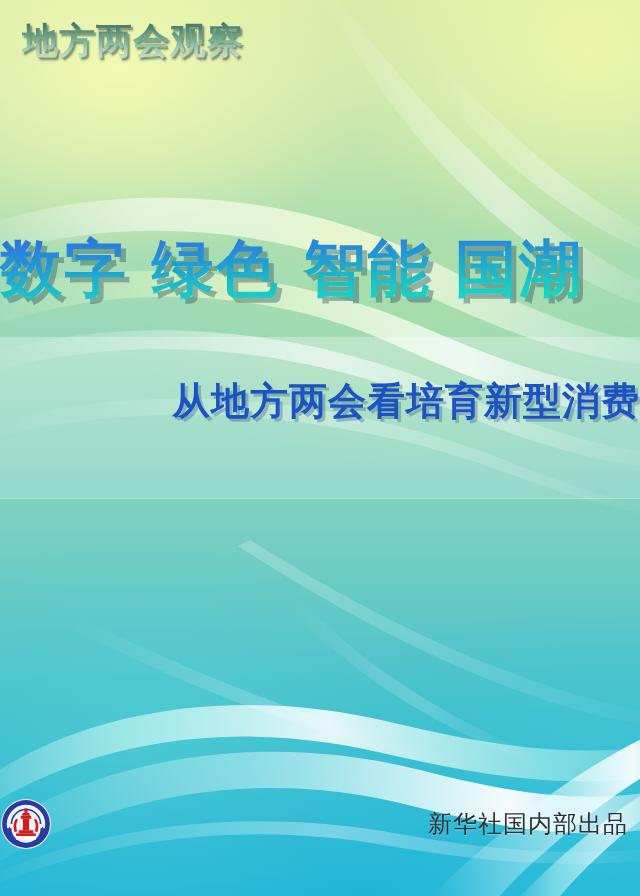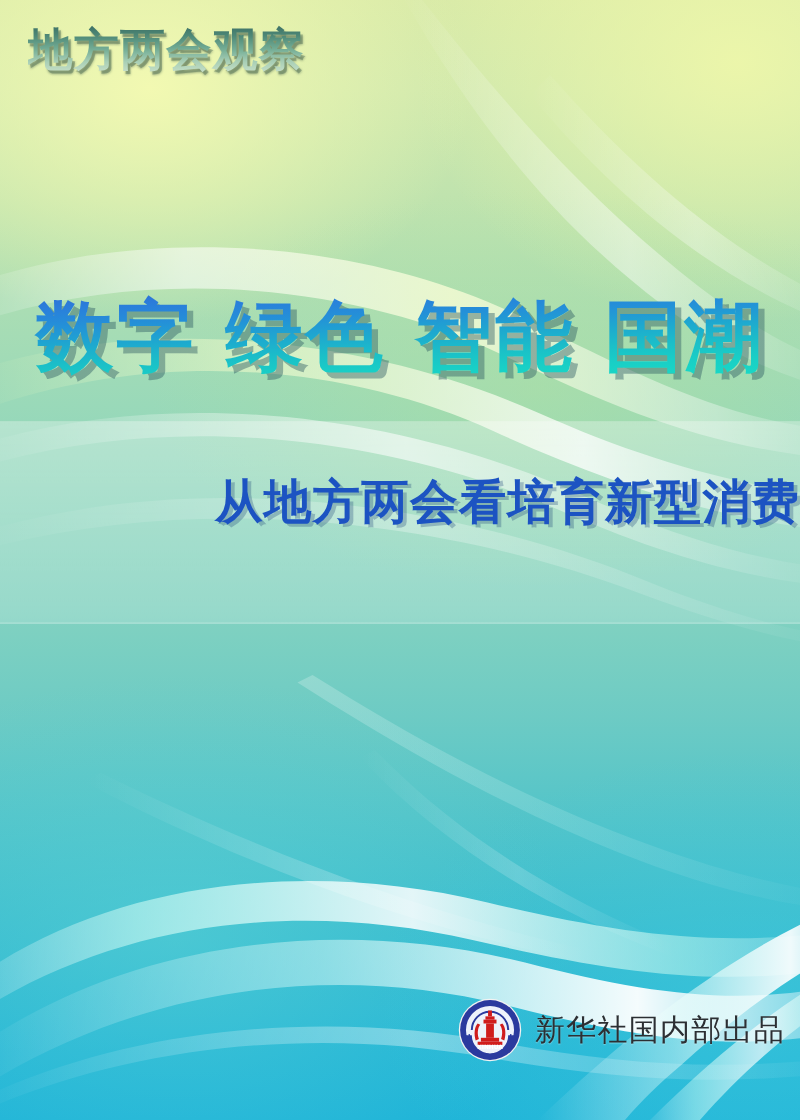--- a/index.html
+++ b/index.html
@@ -122,21 +122,20 @@
     color: rgba(70,100,80,0.35);
     z-index: 0;
   }
 
   
   .headline-wrap {
     position: absolute;
     left: 0;
     top: 236px;
     width: 640px;
-    text-align: center;
   }
   .headline, .headline-shadow {
     font-family: "DejaVu Sans", "Liberation Sans", sans-serif;
     font-size: 62px;
     font-weight: bold;
     letter-spacing: 2px;
     line-height: 1.05;
     white-space: nowrap;
   }
   .headline-shadow {
@@ -191,21 +190,21 @@
   }
 
   
   .footer {
     position: absolute;
     left: 0;
     top: 798px;
     width: 628px;
     display: flex;
     align-items: center;
-    justify-content: flex-end;
+    justify-content: space-between;
     gap: 10px;
   }
   .xinhua-logo {
     width: 52px;
     height: 52px;
     flex: 0 0 52px;
     display: block;
   }
   .footer-text {
     font-family: "DejaVu Sans", "Liberation Sans", sans-serif;

